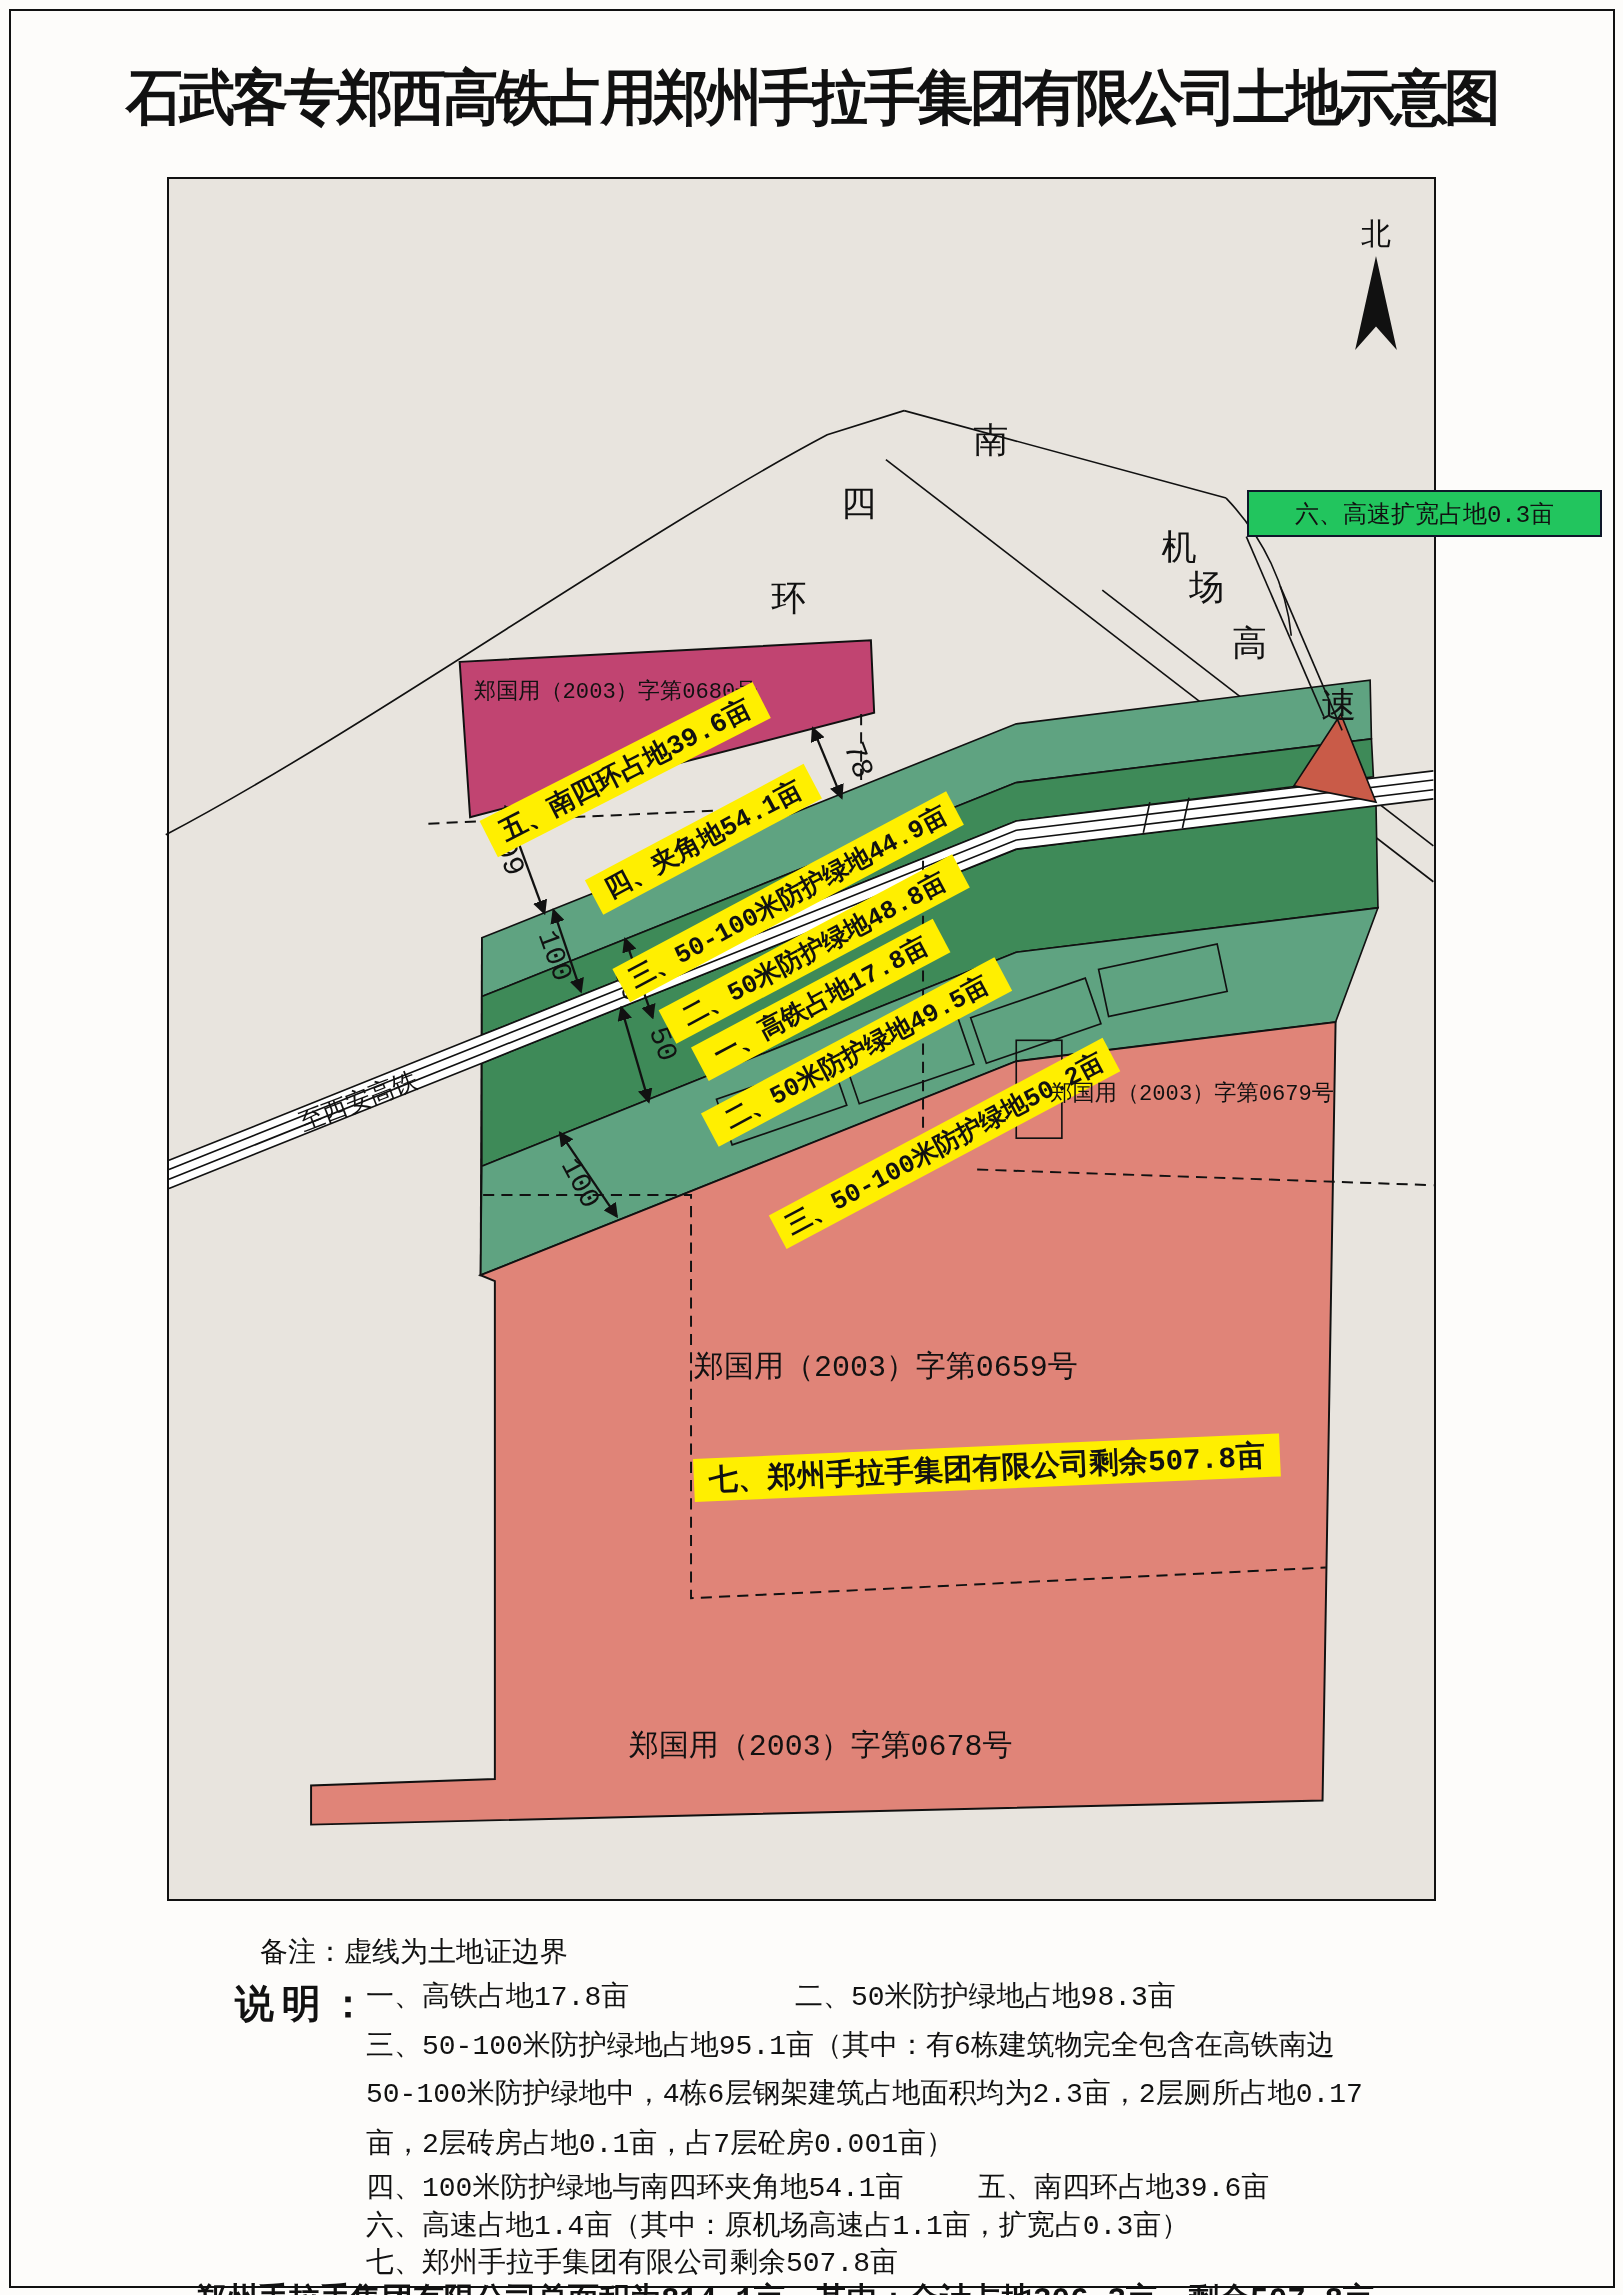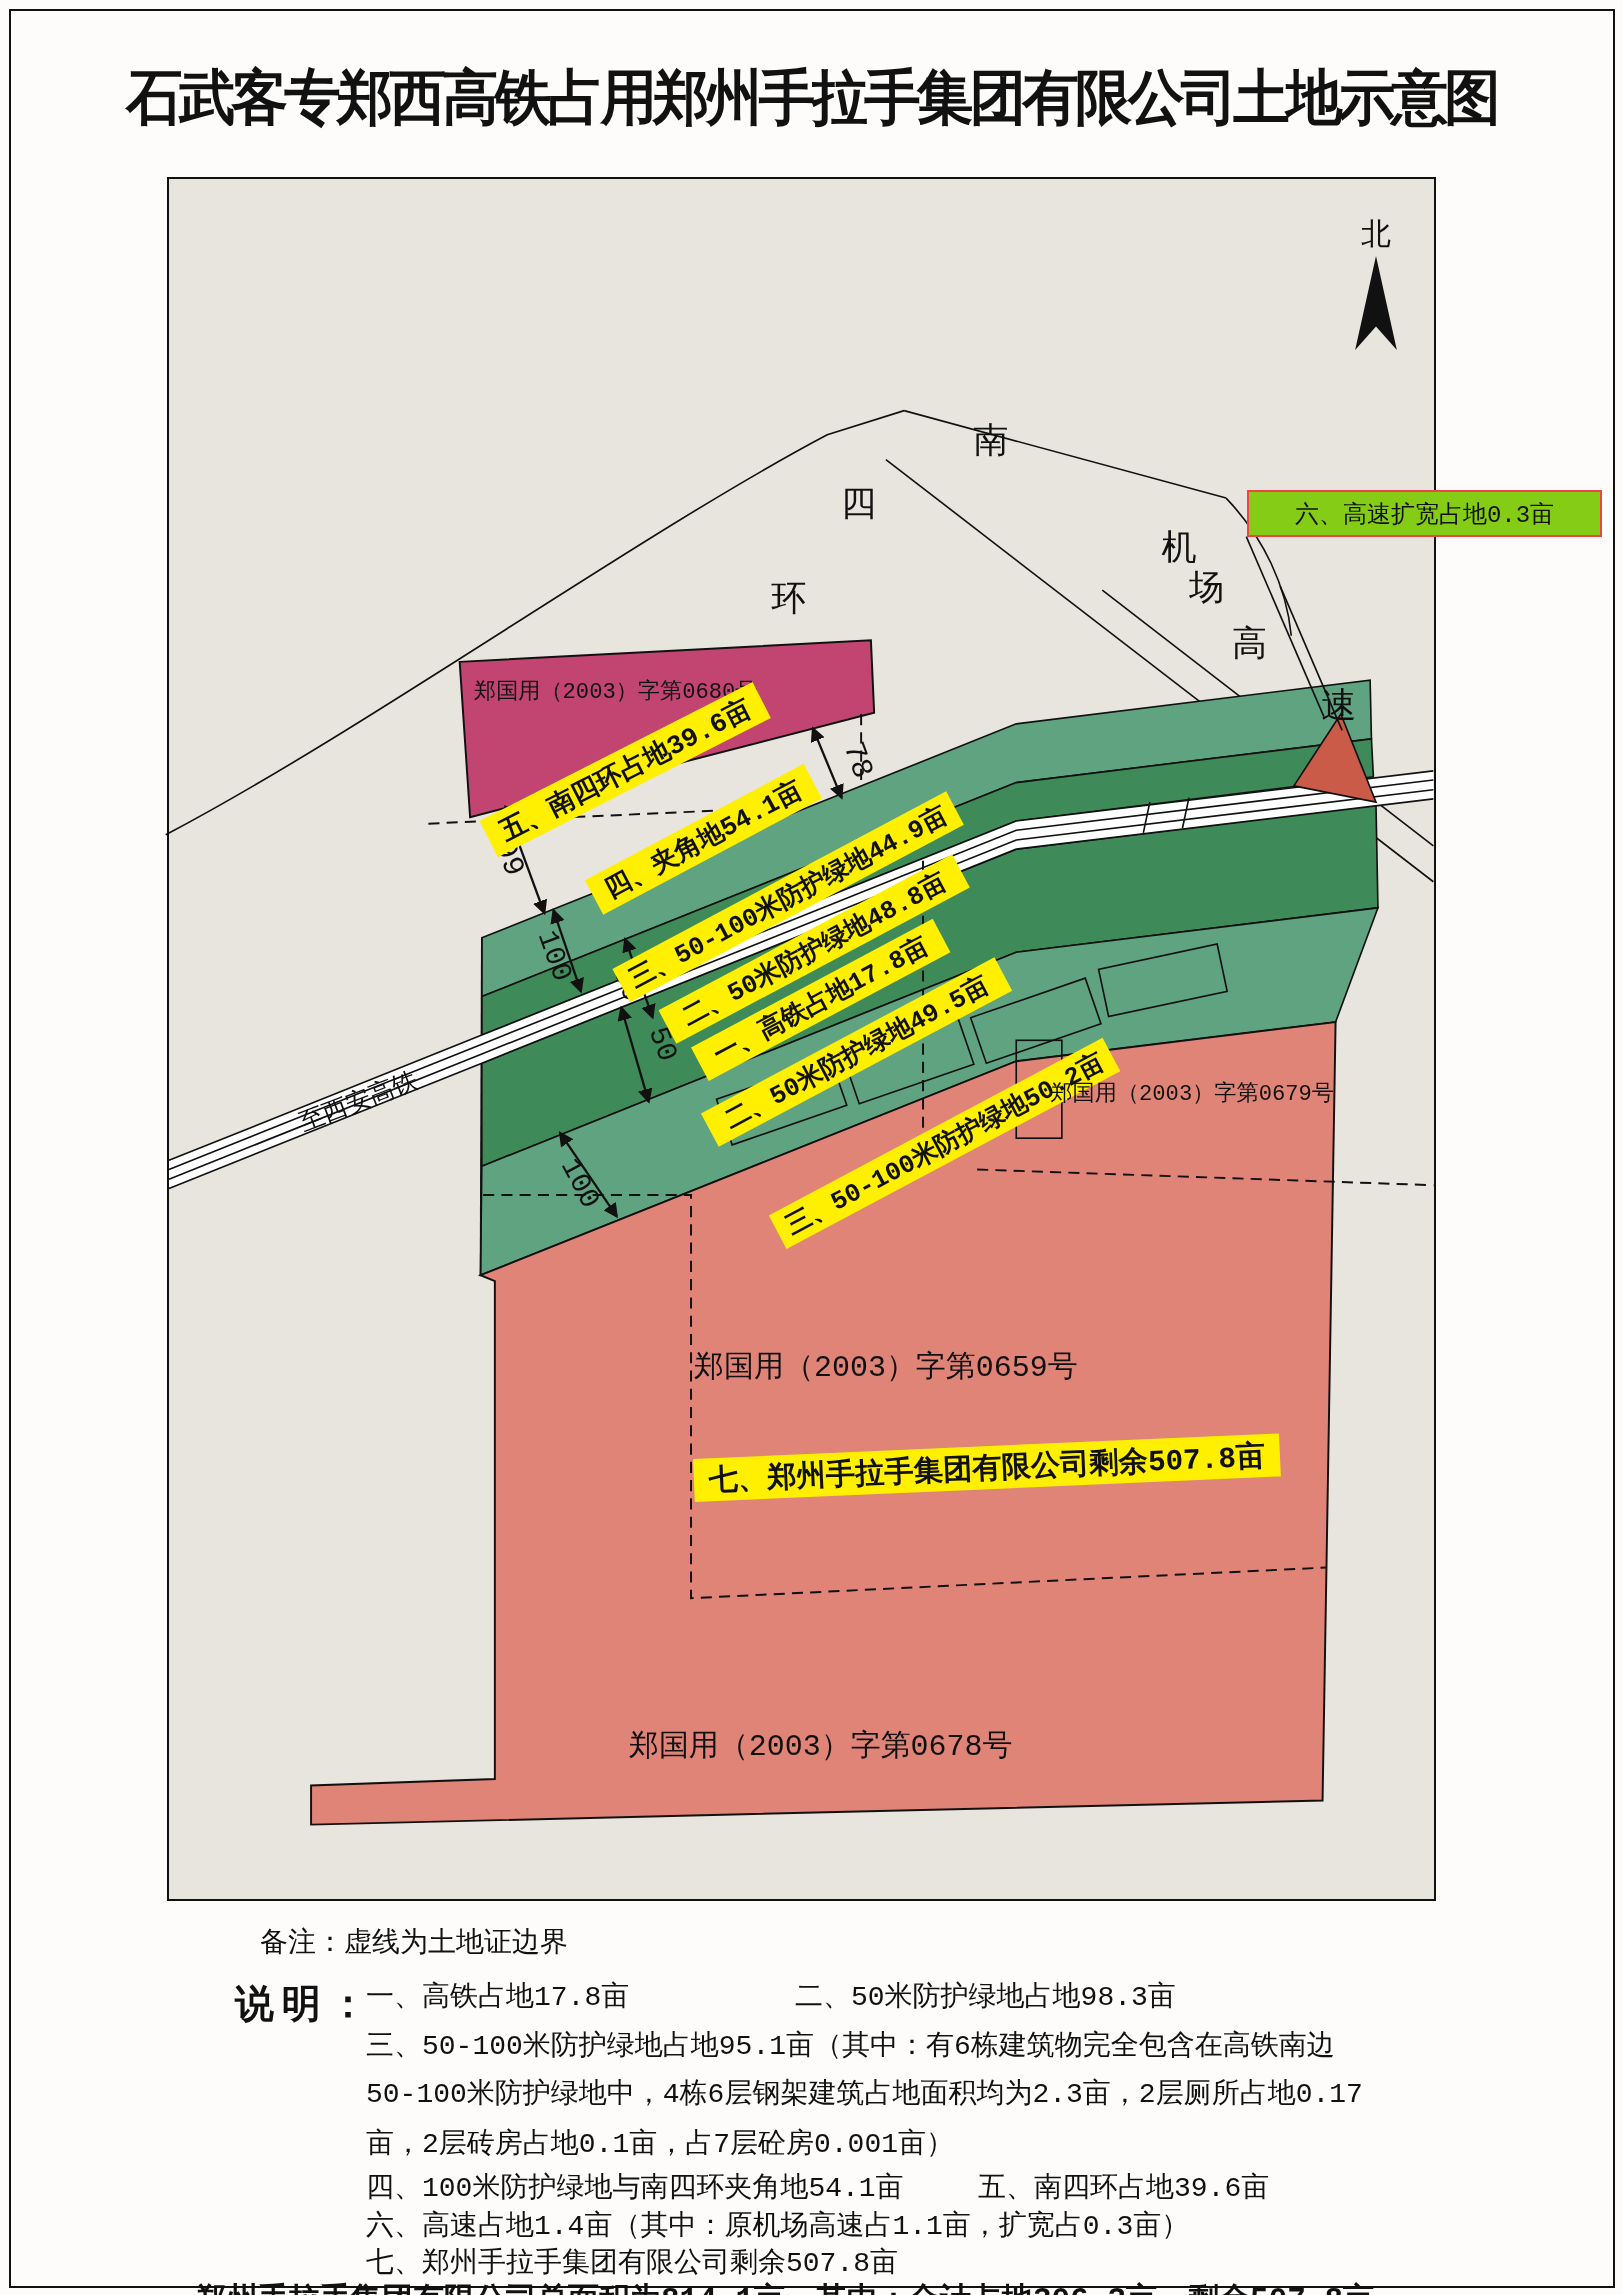--- a/index.html
+++ b/index.html
@@ -12,29 +12,29 @@
     position:absolute;left:0;top:58px;width:100%;text-align:center;
     font-size:60px;font-weight:bold;letter-spacing:-3.9px;white-space:nowrap;
     transform:scaleX(.94);transform-origin:center;
   }
   .map{
     position:absolute;left:167px;top:177px;width:1269px;height:1724px;
     background:#e8e4de;border:2.6px solid #111;box-sizing:border-box;
   }
   .map svg{position:absolute;left:0;top:0;width:100%;height:100%;overflow:visible;}
   .callout{
-    position:absolute;border:2px solid #ef4444;background:#84cc16;
+    position:absolute;border:2px solid #0f172a;background:#22c55e;
     display:flex;align-items:center;justify-content:center;
     font-size:24px;white-space:nowrap;z-index:5;
   }
   .co1{left:1247px;top:490px;width:351px;height:43px;}
   .co2{left:1281px;top:538px;width:317px;height:46px;}
   .notes{position:absolute;left:0;top:1900px;width:1623px;font-size:28px;}
   .nrow{position:absolute;white-space:nowrap;}
-  .beizhu{left:260px;top:23px;}
+  .beizhu{left:260px;top:33px;}
   .shuoming{left:235px;top:77px;font-size:39px;letter-spacing:7.8px;font-weight:bold;}
   .n1{left:366px;top:77px;} .n1b{left:795px;top:77px;}
   .n2{left:366px;top:126px;text-align:right;}
   .n3{left:366px;top:174px;}
   .n4{left:366px;top:224px;}
   .n5{left:366px;top:268px;} .n5b{left:978px;top:268px;}
   .n6{left:366px;top:306px;text-align:center;}
   .n7{left:366px;top:343px;}
   .ntotal{left:196px;top:378px;font-size:31px;font-weight:bold;}
   text{fill:#111;}

